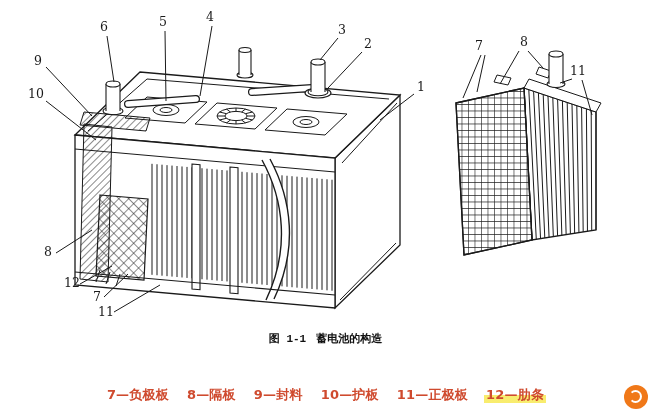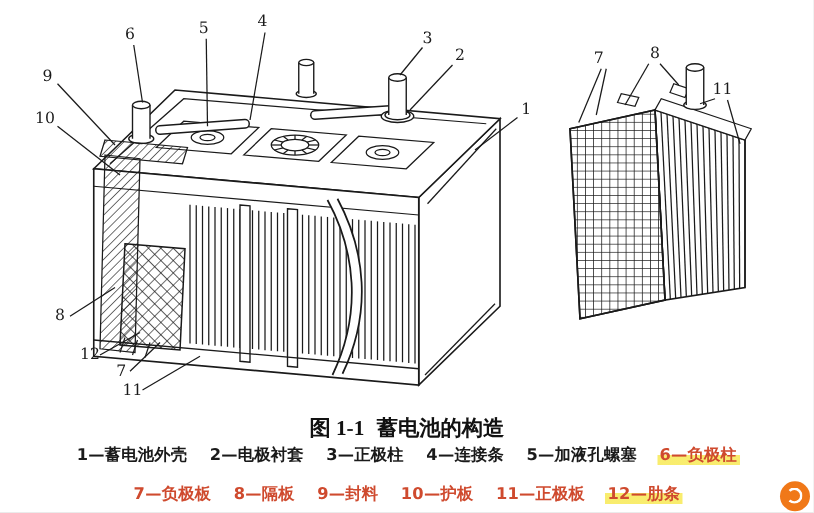--- a/index.html
+++ b/index.html
@@ -4,21 +4,21 @@
 <style>
   html,body{margin:0;padding:0;background:#e8e8e8;}
   .page{
     position:relative;width:651px;height:410px;background:#ffffff;
     font-family:"Liberation Sans",sans-serif;overflow:hidden;
     box-shadow:0 0 0 1px #ddd;
   }
   svg text{font-family:"DejaVu Serif",serif;font-size:12.5px;fill:#1a1a1a;}
   .caption{
     position:absolute;left:0;right:0;top:331px;text-align:center;
-    font-family:Liberation Serif, serif;font-weight:bold;font-size:17px;color:#111;
+    font-family:Liberation Mono, monospace;font-weight:bold;font-size:11px;color:#111;
   }
   .caption .cap-label{margin-right:10px;}
   .legend{
     position:absolute;left:0;right:0;text-align:center;
     font-family:"DejaVu Sans",sans-serif;font-weight:bold;font-size:13px;color:#1a1a1a;
     letter-spacing:.2px;white-space:nowrap;
   }
   .legend.l1{top:355px;}
   .legend.l2{top:386px;}
   .legend span{margin:0 7px;display:inline-block;padding:0 2px;}
@@ -261,22 +261,19 @@
       <text x="524" y="46">8</text>
       <text x="578" y="75">11</text>
     </g>
   </svg>
 
   
   <div class="caption">
     <span class="cap-label">图 1-1</span><span>蓄电池的构造</span>
   </div>
 
-  <div class="legend l1">
-    <span>1—蓄电池外壳</span><span>2—电极衬套</span><span>3—正极柱</span><span>4—连接条</span><span>5—加液孔螺塞</span><span class="red mark" style="color: rgb(207, 74, 46); background-image: linear-gradient(transparent 48%, rgba(247, 232, 74, 0.8) 48%, rgba(247, 232, 74, 0.8) 95%, transparent 95%);">6—负极柱</span>
-  </div>
 
   <div class="legend l2">
     <span class="red" style="color: rgb(207, 74, 46);">7—负极板</span><span class="red" style="color: rgb(207, 74, 46);">8—隔板</span><span class="red" style="color: rgb(207, 74, 46);">9—封料</span><span class="red" style="color: rgb(207, 74, 46);">10—护板</span><span class="red" style="color: rgb(207, 74, 46);">11—正极板</span><span class="red mark" style="color: rgb(207, 74, 46); background-image: linear-gradient(transparent 48%, rgba(247, 232, 74, 0.8) 48%, rgba(247, 232, 74, 0.8) 95%, transparent 95%);">12—肋条</span>
   </div>
 
   <div class="watermark" style="background: rgb(240, 120, 24);"></div>
 </div>
 
 </body></html>

